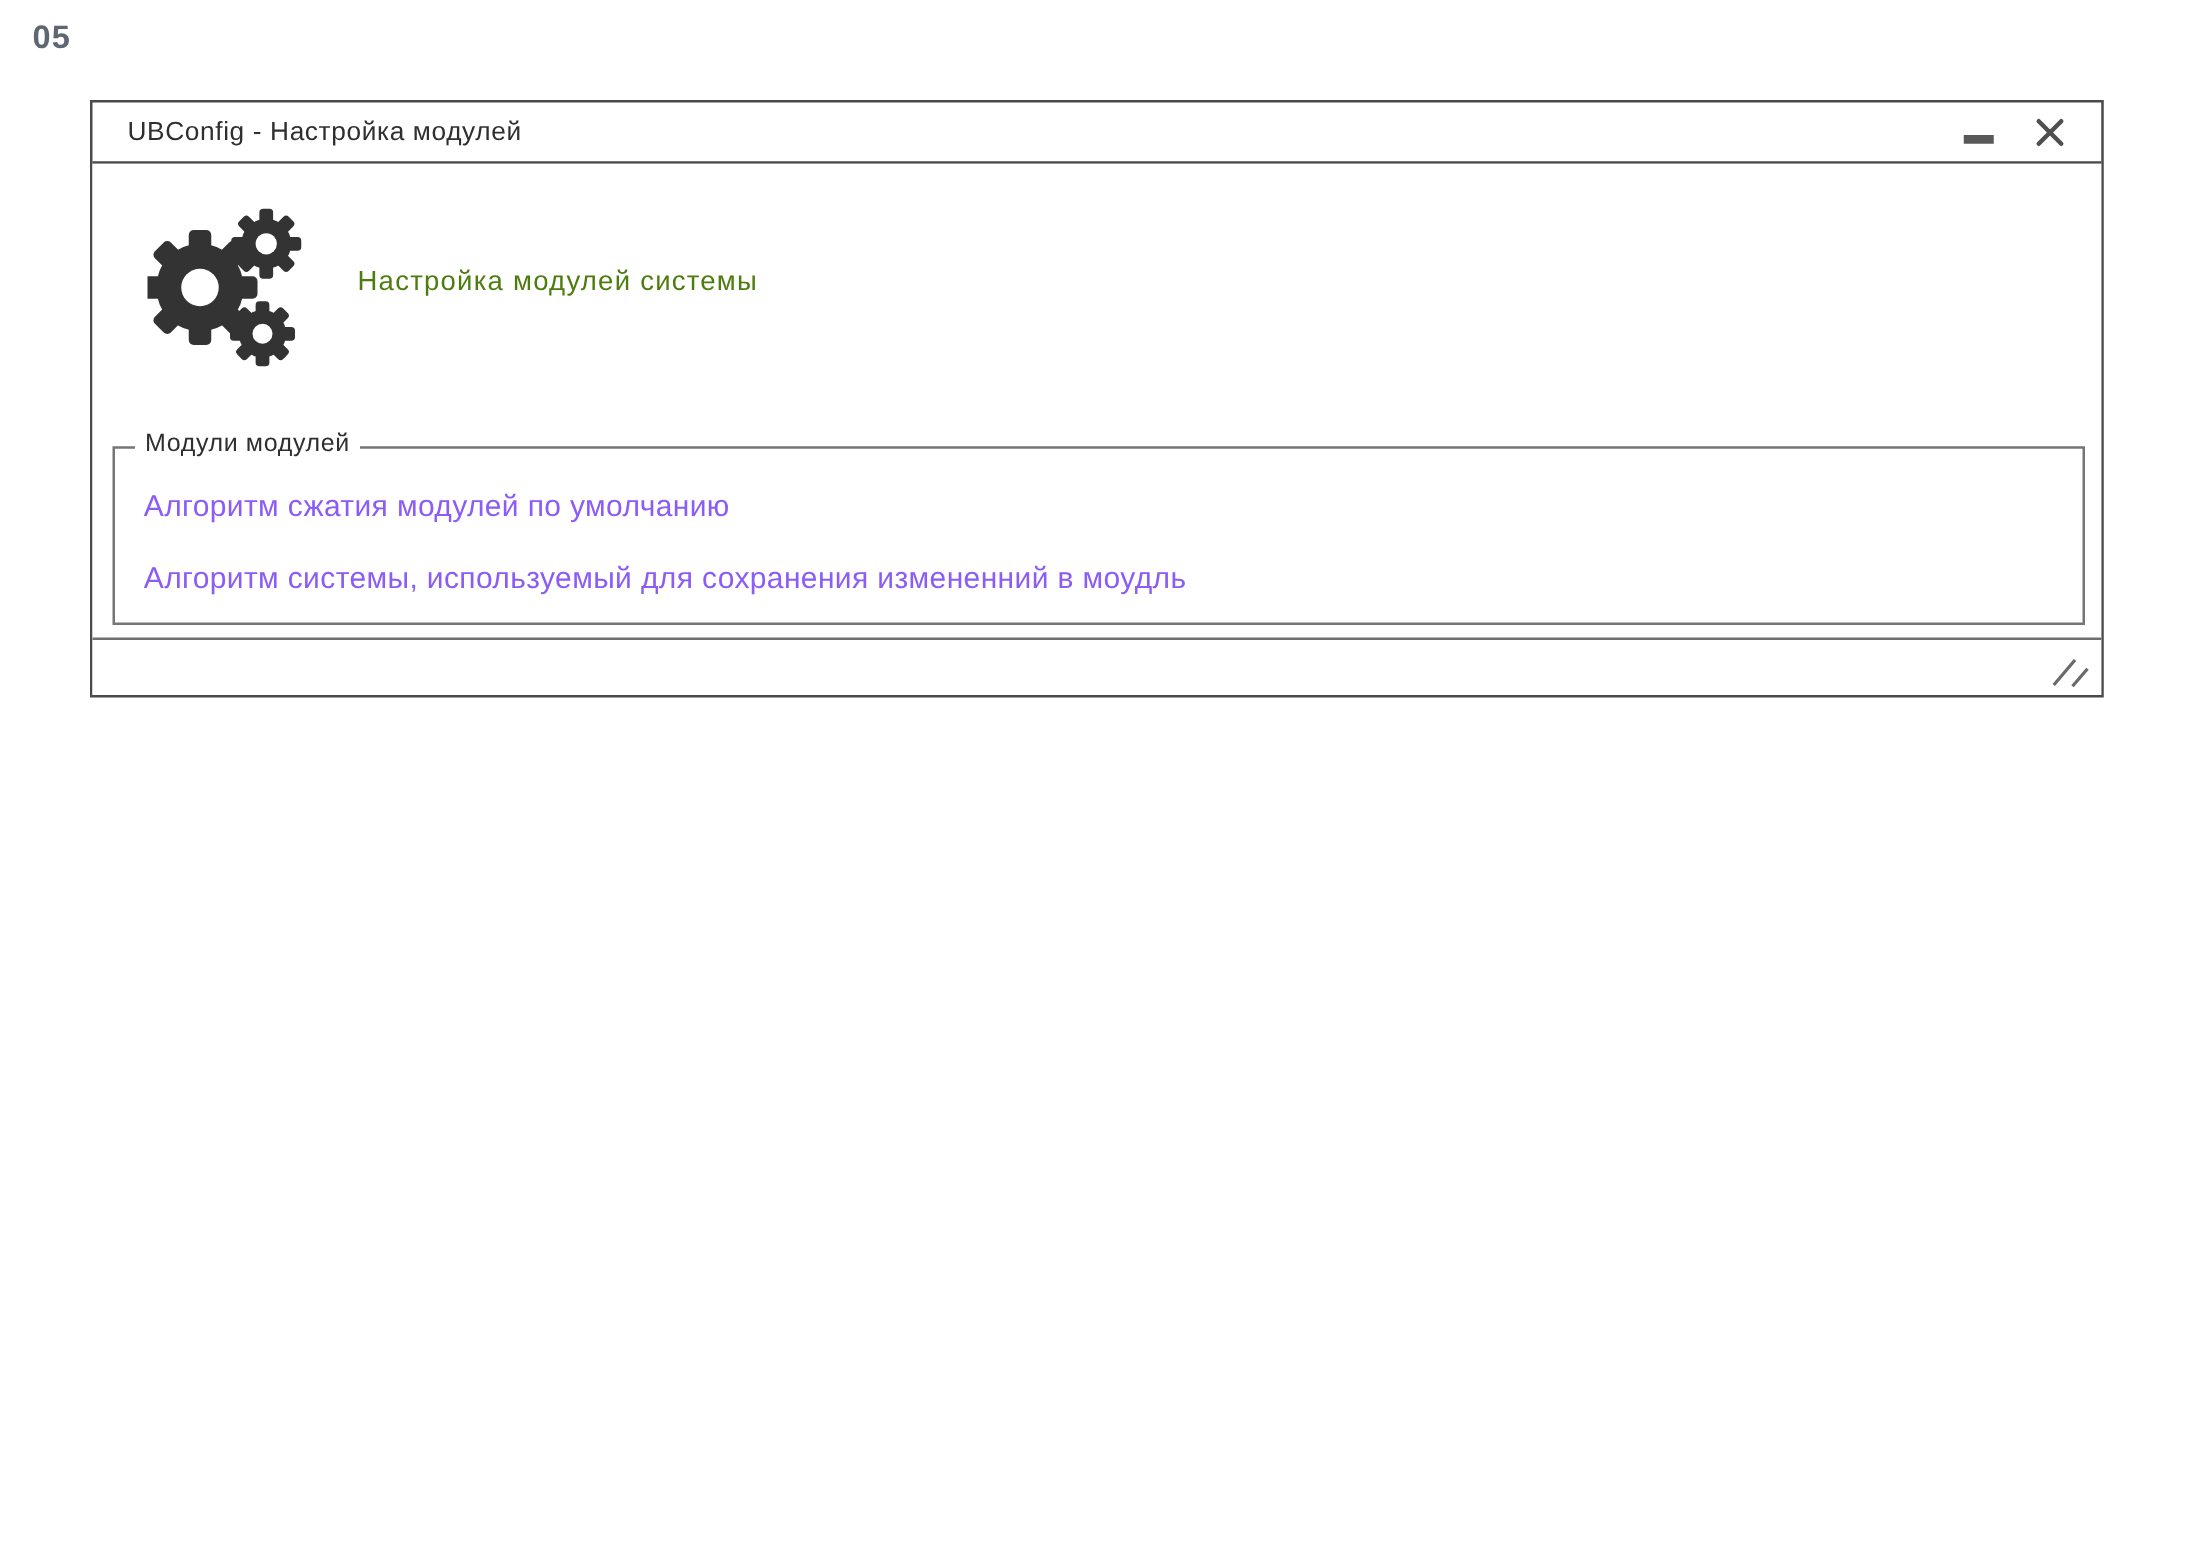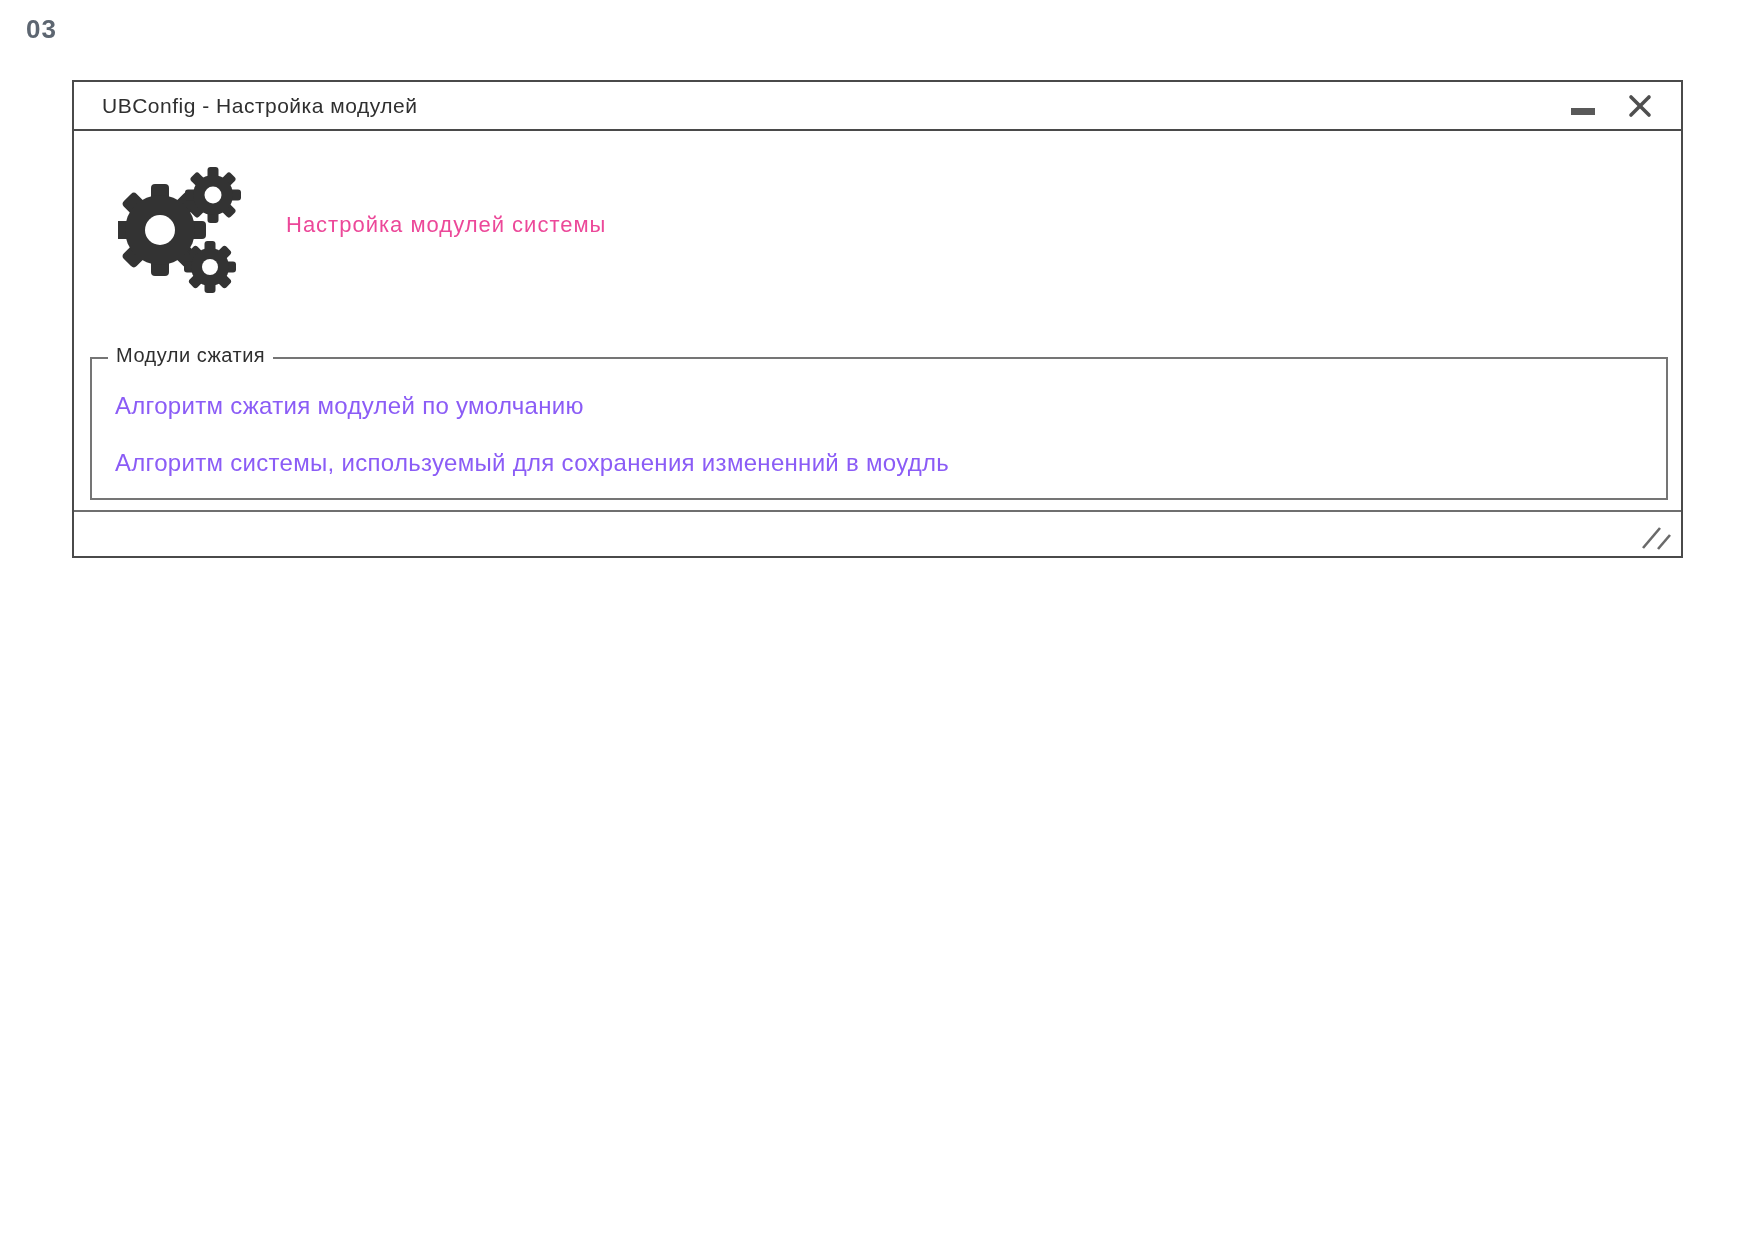--- a/index.html
+++ b/index.html
@@ -86,21 +86,21 @@
     left: 44px;
     top: 24px;
     width: 134px;
     height: 140px;
   }
   .content-heading {
     position: absolute;
     left: 212px;
     top: 81px;
     font-size: 22px;
-    color: #ec4899;
+    color: #4d7c0f;
     letter-spacing: 1px;
     white-space: nowrap;
   }
   .group-box {
     position: absolute;
     left: 16px;
     top: 226px;
     width: 1578px;
     height: 143px;
     box-sizing: border-box;
@@ -154,21 +154,21 @@
     position: absolute;
     right: 8px;
     bottom: 5px;
     width: 34px;
     height: 26px;
   }
 </style>
 </head>
 <body>
 
-<div class="page-label">03</div>
+<div class="page-label">05</div>
 
 <div class="window">
 
   <div class="titlebar">
     <span class="titlebar-title">UBConfig - Настройка модулей</span>
     <div class="titlebar-controls">
       <div class="btn-minimize">
         <span class="dash"></span>
       </div>
       <div class="btn-close">
@@ -208,21 +208,21 @@
         <rect x="-5.5" y="-26" width="11" height="52" rx="3" transform="rotate(90)"></rect>
         <rect x="-5.5" y="-26" width="11" height="52" rx="3" transform="rotate(135)"></rect>
         <circle r="19"></circle>
         <circle r="8" fill="#ffffff"></circle>
       </g>
     </svg>
 
     <div class="content-heading">Настройка модулей системы</div>
 
     <div class="group-box">
-      <div class="group-legend">Модули сжатия</div>
+      <div class="group-legend">Модули модулей</div>
 
       <div class="field-label row1">Алгоритм сжатия модулей по умолчанию</div>
 
       <div class="field-label row2">Алгоритм системы, используемый для сохранения измененний в моудль</div>
     </div>
 
   </div>
 
   <div class="statusbar">
     <span></span>

